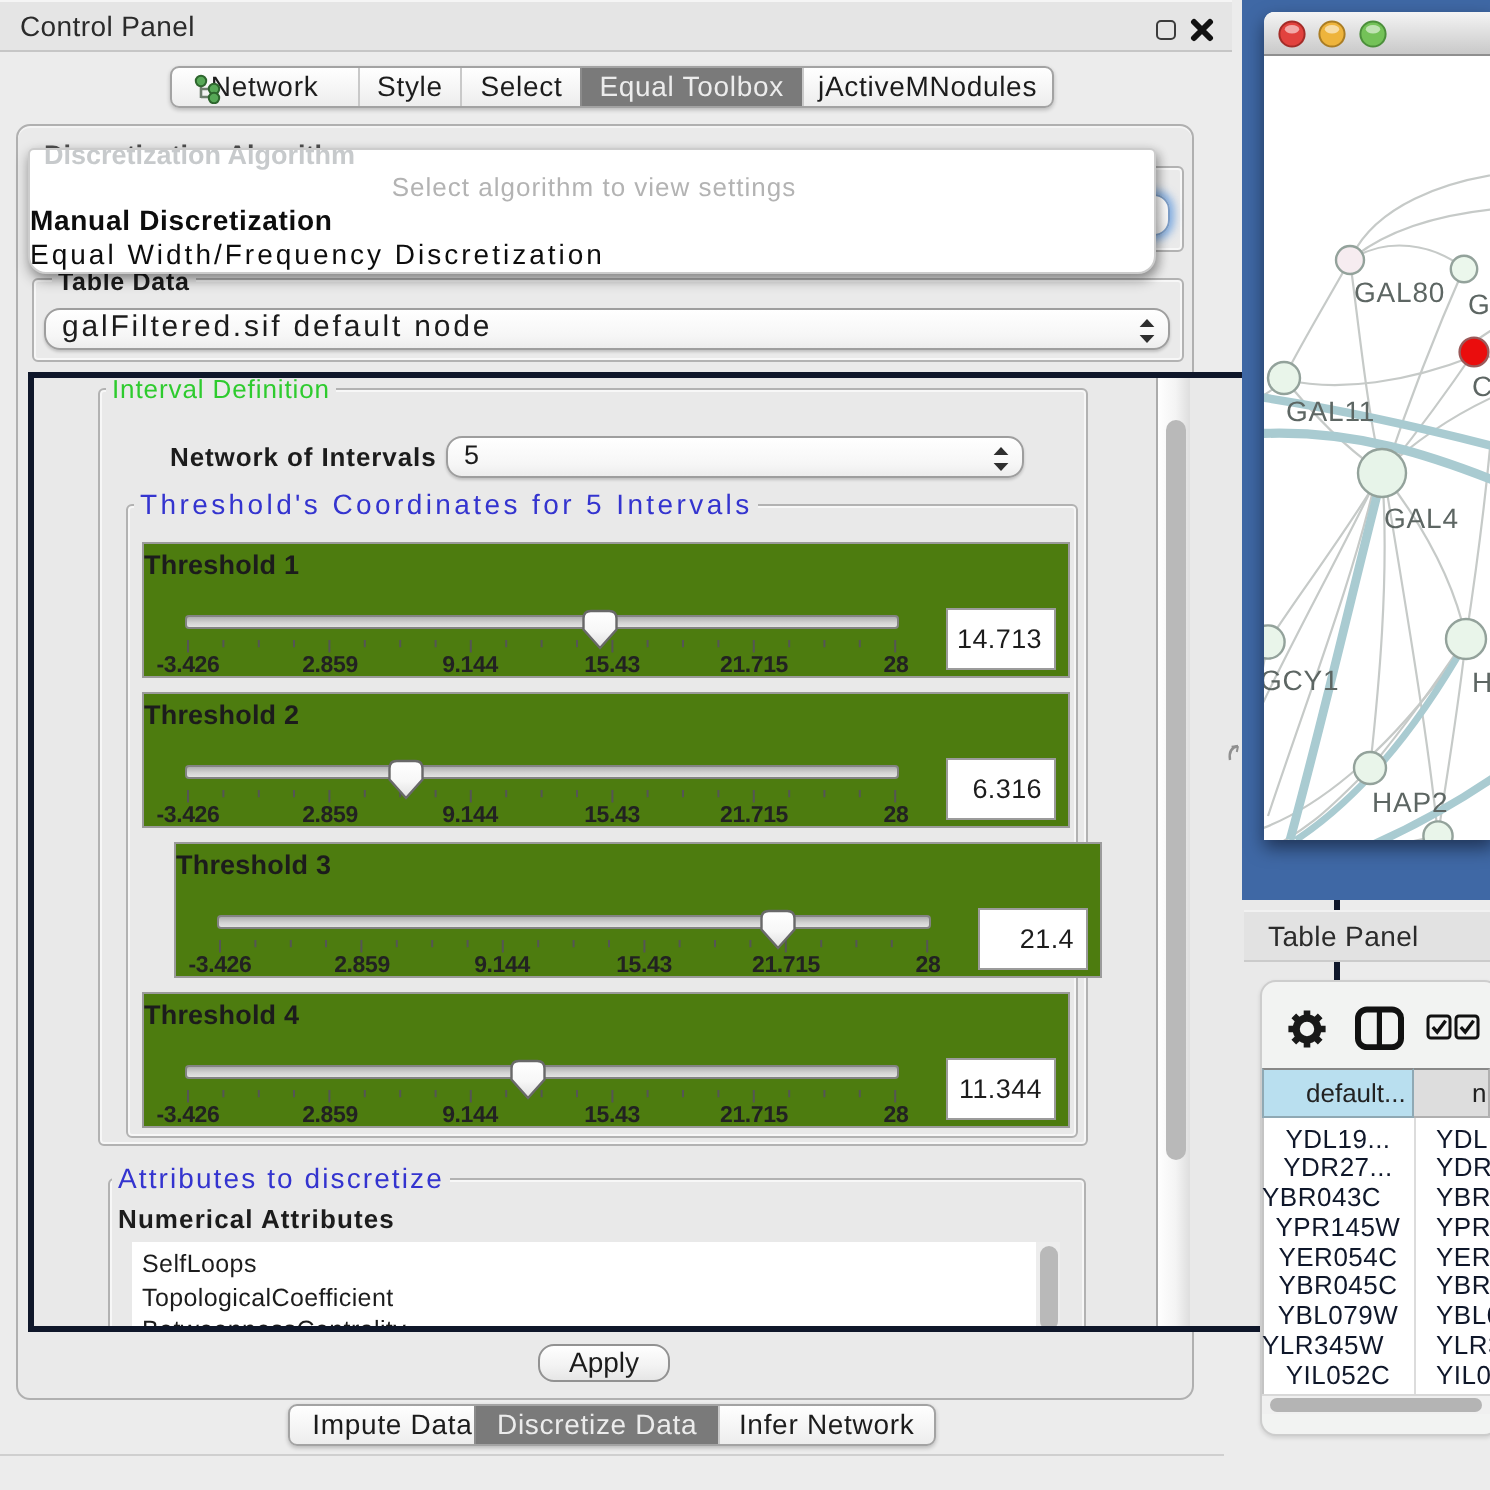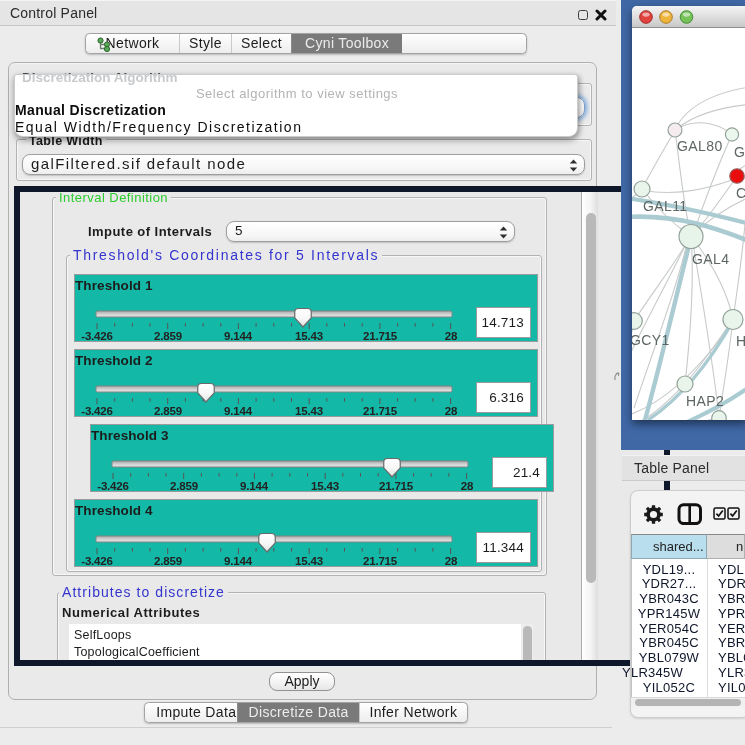--- a/index.html
+++ b/index.html
@@ -3,21 +3,21 @@
 *{margin:0;padding:0;box-sizing:border-box}
 html,body{width:745px;height:745px;overflow:hidden}
 body{font-family:"Liberation Sans",sans-serif;font-size:13px;color:#1c1c1c;background:#ececec;position:relative}
 .abs{position:absolute}
 .bold{font-weight:bold}
 .combo{background:linear-gradient(#ffffff,#f6f6f6 70%,#ededed);border:1px solid #9e9e9e;border-radius:8px;box-shadow:0 1px 1.5px rgba(0,0,0,.18);line-height:20px}
 .combo .ctext{position:absolute;left:8px;top:-2px;line-height:21px;white-space:nowrap}
 .garr{position:absolute;right:6px;top:3px}
 .gbox{border:1px solid #b2b2b2;border-radius:3px;box-shadow:inset 0 0 0 1px #f7f7f7}
 .glab{position:absolute;top:-8px;background:#eaeaea;padding:0 3px;line-height:15px;white-space:nowrap}
-.tbox{background:#14b8a6;border:1px solid #9b9b9b}
+.tbox{background:#4d7c0f;border:1px solid #9b9b9b}
 .vbox{background:#fff;border:1px solid #9b9b9b;text-align:right;padding-right:6px;line-height:29px;font-size:13.5px;letter-spacing:0.2px}
 .ticklab{font-size:11.5px;font-weight:bold;text-align:center;color:#222;letter-spacing:-0.2px}
 .tabbar{display:flex;background:linear-gradient(#ffffff,#ededed);border:1px solid #a3a3a3;border-radius:4.5px;box-shadow:0 1px 2px rgba(0,0,0,.22);overflow:hidden}
 .tab{line-height:19px;text-align:center;color:#1c1c1c;border-left:1px solid #c9c9c9;white-space:nowrap;font-size:14px;letter-spacing:0.35px}
 .tab:first-child{border-left:none}
 .tab.sel{background:#7a7a7a;color:#ececec;border-left-color:#8b8b8b}
 .row{position:absolute;white-space:nowrap;font-size:13px;letter-spacing:0.25px;color:#0f172a}
 </style></head><body>
 <div class="abs" style="left:0;top:0;width:616px;height:26px;background:#e5e5e5;border-bottom:1px solid #c6c6c6;box-shadow:inset 0 1px 0 #f5f5f5"></div>
 <div class="abs" style="left:10px;top:5px;font-size:14px;letter-spacing:0.2px;color:#2b2b2b">Control Panel</div>
@@ -28,38 +28,39 @@
 <div class="abs" style="left:8px;top:62px;width:589px;height:638px;background:#eaeaea;border:1px solid #b0b0b0;border-radius:7px;box-shadow:inset 0 1px 0 #f4f4f4"></div>
 <div class="abs tabbar" style="left:85px;top:33px;width:442px;height:21px">
 <div class="tab" style="width:93px;position:relative"><svg style="position:absolute;left:11px;top:3px" width="14" height="15">
         <path d="M3.5,5 L3.5,12 M3.5,7.5 L9,7.5 M3.5,11.5 L9,11.5" stroke="#6e7e6e" stroke-width="1.3" fill="none"></path>
         <circle cx="3.5" cy="3.5" r="2.6" fill="#57a857" stroke="#2e662e"></circle>
         <circle cx="10" cy="7.5" r="2.6" fill="#57a857" stroke="#2e662e"></circle>
         <circle cx="10" cy="12" r="2.6" fill="#57a857" stroke="#2e662e"></circle>
       </svg><span style="">Network</span></div>
 <div class="tab" style="width:52px">Style</div>
 <div class="tab" style="width:60px">Select</div>
-<div class="tab sel" style="width:111px">Cyni Toolbox</div>
+<div class="tab sel" style="width:111px">Equal Toolbox</div>
+<div class="tab" style="width:126px">jActiveMNodules</div>
 </div>
 <div class="abs gbox" style="left:16px;top:83px;width:576px;height:43px"></div>
 <div class="abs bold" style="left:22px;top:69.5px;font-size:13.5px;color:#4f4f4f">Discretization Algorithm</div>
 <div class="abs combo" style="left:22px;top:97px;width:563px;height:21px;box-shadow:0 0 4px 2px rgba(88,148,220,.75);border-color:#7d9ec7"></div>
 <div class="abs gbox" style="left:16px;top:139px;width:576px;height:42px"></div>
-<div class="abs glab bold" style="left:26px;top:134px;background:#eaeaea;font-size:12.5px;letter-spacing:0.35px">Table Width</div>
+<div class="abs glab bold" style="left:26px;top:134px;background:#eaeaea;font-size:12.5px;letter-spacing:0.35px">Table Data</div>
 <div class="abs combo" style="left:22px;top:154px;width:563px;height:21px">
     <span class="ctext" style="font-size:15px;letter-spacing:1.4px">galFiltered.sif default node</span>
 <svg class="garr" width="9" height="15">
       <path d="M4.5,1.5 L8.2,5.5 L0.8,5.5 Z" fill="#2e2e2e"></path>
       <path d="M4.5,13.5 L8.2,9.5 L0.8,9.5 Z" fill="#2e2e2e"></path>
     </svg>
   </div>
-<div class="abs" style="left:14px;top:186px;width:656px;height:480px;background:#e9e9e9;border:6px solid #0f172a;overflow:hidden">
+<div class="abs" style="left:14px;top:186px;width:656px;height:480px;background:#e9e9e9;border:3px solid #0f172a;overflow:hidden">
     <div class="abs gbox" style="left:32px;top:5px;width:495px;height:379px"></div>
     <div class="abs glab" style="left:36px;top:-2px;background:#e9e9e9;color:#2ecb2e;font-size:13px;letter-spacing:0.45px">Interval Definition</div>
-    <div class="abs bold" style="left:68px;top:32px;font-size:13px;letter-spacing:0.45px">Impute of Intervals</div>
+    <div class="abs bold" style="left:68px;top:32px;font-size:13px;letter-spacing:0.45px">Network of Intervals</div>
     <div class="abs combo" style="left:206px;top:29px;width:289px;height:21px">
       <span class="ctext" style="font-size:13.5px">5</span>
 <svg class="garr" width="9" height="15">
         <path d="M4.5,1.5 L8.2,5.5 L0.8,5.5 Z" fill="#2e2e2e"></path>
         <path d="M4.5,13.5 L8.2,9.5 L0.8,9.5 Z" fill="#2e2e2e"></path>
       </svg>
     </div>
     <div class="abs gbox" style="left:46px;top:63px;width:476px;height:317px"></div>
     <div class="abs glab" style="left:50px;top:56px;background:#e9e9e9;color:#3434cf;font-size:14px;letter-spacing:1.7px">Threshold's Coordinates for 5 Intervals</div>
     <div class="tbox abs" style="left:54px;top:82px;width:464px;height:68px">
@@ -286,35 +287,35 @@
     <path d="M12.7,2 V20" stroke="#111" stroke-width="2.6"></path>
   </svg>
 <svg class="abs" style="left:713px;top:507px" width="13" height="13">
     <rect x="1" y="1" width="11" height="11" rx="1.5" fill="none" stroke="#111" stroke-width="1.5"></rect>
     <path d="M3.4,6.6 L5.6,9 L9.8,3.4" fill="none" stroke="#111" stroke-width="1.7"></path>
   </svg>
 <svg class="abs" style="left:727px;top:507px" width="13" height="13">
     <rect x="1" y="1" width="11" height="11" rx="1.5" fill="none" stroke="#111" stroke-width="1.5"></rect>
     <path d="M3.4,6.6 L5.6,9 L9.8,3.4" fill="none" stroke="#111" stroke-width="1.7"></path>
   </svg>
-<div class="abs" style="left:631px;top:534px;width:76px;height:25px;background:#b9dfef;border:1px solid #8fa9b4;border-top:1px solid #888;text-align:left;padding-left:21px;line-height:23px;font-size:13px;color:#222">shared...</div>
+<div class="abs" style="left:631px;top:534px;width:76px;height:25px;background:#b9dfef;border:1px solid #8fa9b4;border-top:1px solid #888;text-align:left;padding-left:21px;line-height:23px;font-size:13px;color:#222">default...</div>
 <div class="abs" style="left:707px;top:534px;width:38px;height:25px;background:#dddddd;border:1px solid #b0b0b0;border-top:1px solid #888;border-left:none;font-size:13px;line-height:23px;padding-left:29px;color:#222">n</div>
 <div class="abs" style="left:631px;top:559px;width:114px;height:138px;background:#fff;border-left:1px solid #c4c4c4"></div>
 <div class="abs" style="left:707px;top:559px;width:1px;height:138px;background:#dcdcdc"></div>
 <div class="row" style="left:631px;top:561.5px;width:76px;text-align:center">YDL19...</div>
 <div class="row" style="left:718px;top:561.5px">YDL19</div>
 <div class="row" style="left:631px;top:576.2px;width:76px;text-align:center">YDR27...</div>
 <div class="row" style="left:718px;top:576.2px">YDR27</div>
-<div class="row" style="left:631px;top:591.0px;width:76px;text-align:center">YBR043C</div>
+<div class="row" style="left:631px;top:591.0px;width:76px;">YBR043C</div>
 <div class="row" style="left:718px;top:591.0px">YBR04</div>
 <div class="row" style="left:631px;top:605.8px;width:76px;text-align:center">YPR145W</div>
 <div class="row" style="left:718px;top:605.8px">YPR14</div>
 <div class="row" style="left:631px;top:620.5px;width:76px;text-align:center">YER054C</div>
 <div class="row" style="left:718px;top:620.5px">YER05</div>
 <div class="row" style="left:631px;top:635.2px;width:76px;text-align:center">YBR045C</div>
 <div class="row" style="left:718px;top:635.2px">YBR04</div>
 <div class="row" style="left:631px;top:650.0px;width:76px;text-align:center">YBL079W</div>
 <div class="row" style="left:718px;top:650.0px">YBL07</div>
-<div class="row" style="left:607px;top:664.8px;width:76px;text-align:right">YLR345W</div>
+<div class="row" style="left:631px;top:664.8px;width:76px;text-align:left">YLR345W</div>
 <div class="row" style="left:718px;top:664.8px">YLR34</div>
 <div class="row" style="left:631px;top:679.5px;width:76px;text-align:center">YIL052C</div>
 <div class="row" style="left:718px;top:679.5px">YIL05</div>
 <div class="abs" style="left:631px;top:697px;width:114px;height:10px;background:#f0f0f0;border-top:1px solid #d8d8d8"></div>
 <div class="abs" style="left:635px;top:698.5px;width:106px;height:7px;background:#b4b4b4;border-radius:3.5px"></div>
 </body></html>

